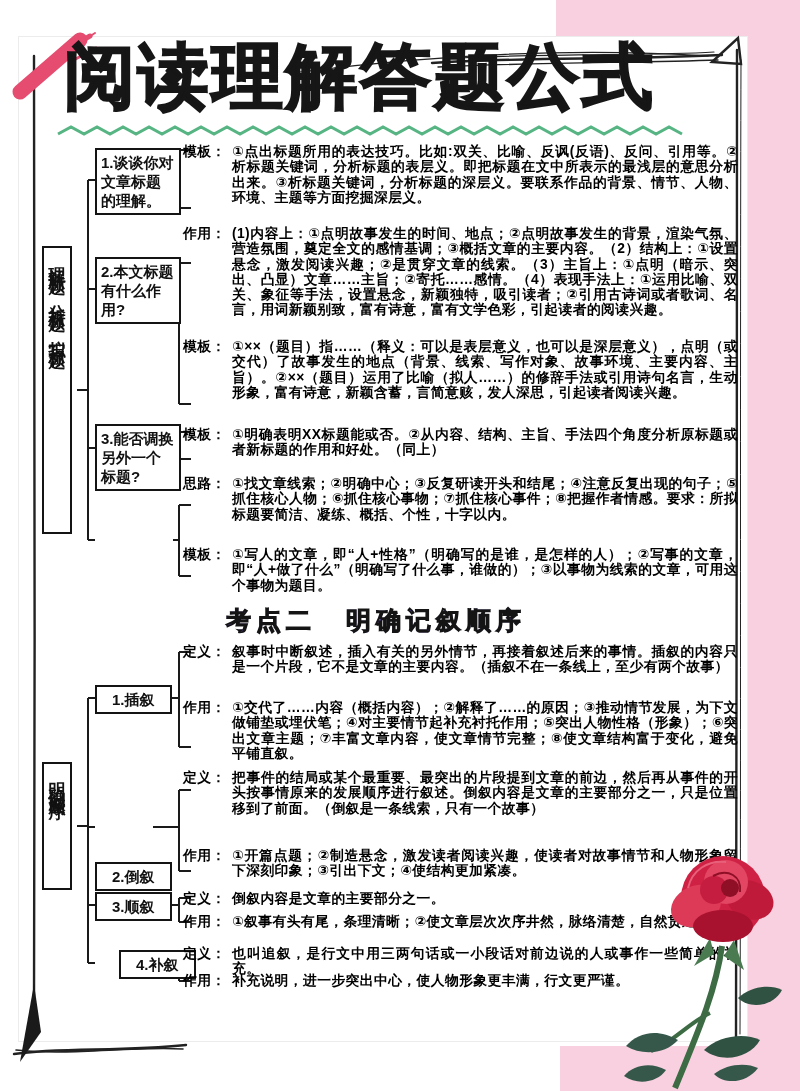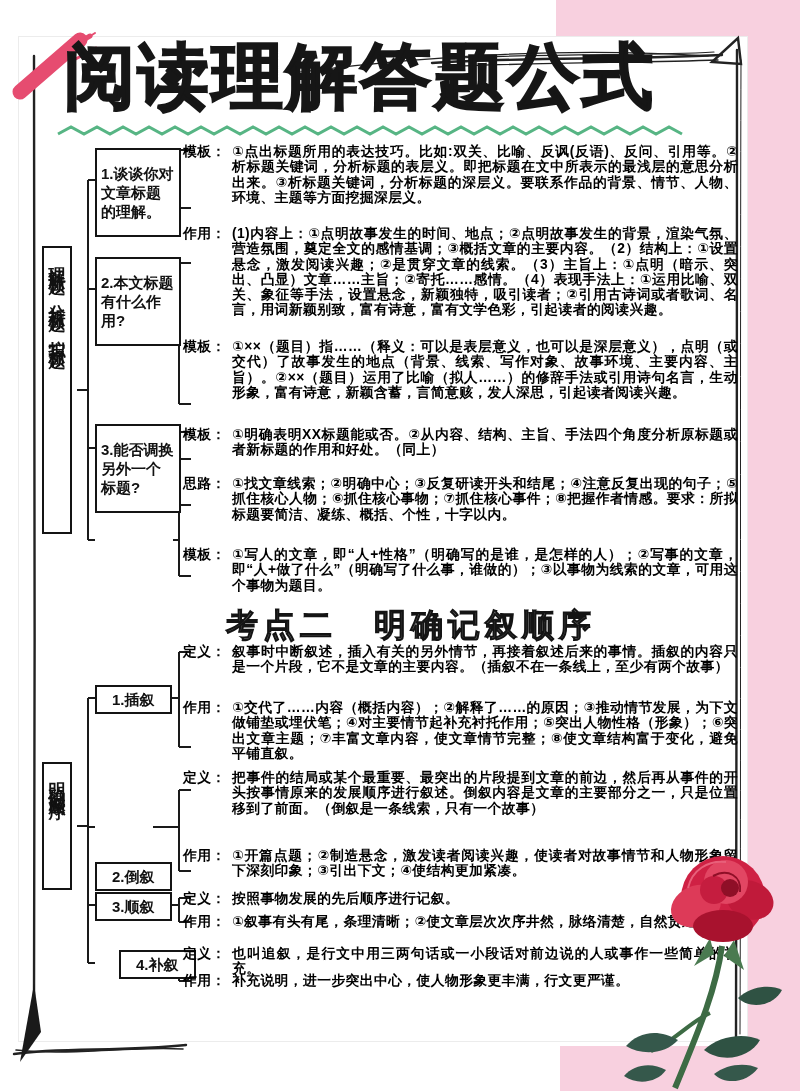--- a/index.html
+++ b/index.html
@@ -12,25 +12,25 @@
   .pink-strip{left:746px;top:0;width:54px;height:1091px;}
   .pink-bottom{left:560px;top:1046px;width:240px;height:45px;}
   
   .sheet{position:absolute;left:18px;top:36px;width:728px;height:1004px;background:#ffffff;
          border:1px solid #ececec;}
   
   svg.decor{position:absolute;left:0;top:0;width:800px;height:1091px;pointer-events:none;}
   
   .title{position:absolute;left:64px;top:30px;width:660px;font-size:71px;font-weight:900;
          color:#161616;letter-spacing:3px;-webkit-text-stroke:2px #161616;white-space:nowrap;}
-  .h2{position:absolute;left:226px;top:604px;font-size:32px;font-weight:900;color:#737373;
+  .h2{position:absolute;left:226px;top:604px;font-size:25px;font-weight:900;color:#8b5cf6;
       letter-spacing:5px;-webkit-text-stroke:1px #141414;white-space:nowrap;}
   
   .node{position:absolute;left:95px;width:74px;border:2.5px solid #141414;background:#fff;
-        font-size:15px;line-height:19px;font-weight:800;padding:14px 4px;color:#111;box-sizing:content-box;}
+        font-size:15px;line-height:19px;font-weight:800;padding:3px 4px;color:#111;box-sizing:content-box;}
   .node.small{width:auto;padding:3px 15px;white-space:nowrap;font-size:15px;}
   .side{position:absolute;left:42px;width:30px;border:2.5px solid #141414;background:#fff;
         writing-mode:vertical-rl;font-size:17px;font-weight:800;letter-spacing:4px;color:#111;
         padding:5px 2px;text-align:center;box-sizing:border-box;display:flex;align-items:center;}
   
   .entry{position:absolute;left:183px;width:555px;display:flex;font-size:13.8px;line-height:15.3px;
          font-weight:700;letter-spacing:.4px;color:#000000;text-align:justify;}
   .entry .tag{flex:0 0 49px;}
   .entry .txt{flex:1;}
   
@@ -175,21 +175,21 @@
   <div class="entry" style="top:770px;">
     <span class="tag">定义：</span>
     <span class="txt">把事件的结局或某个最重要、最突出的片段提到文章的前边，然后再从事件的开头按事情原来的发展顺序进行叙述。倒叙内容是文章的主要部分之一，只是位置移到了前面。（倒叙是一条线索，只有一个故事）</span>
   </div>
   <div class="entry" style="top:848px;">
     <span class="tag">作用：</span>
     <span class="txt">①开篇点题；②制造悬念，激发读者阅读兴趣，使读者对故事情节和人物形象留下深刻印象；③引出下文；④使结构更加紧凑。</span>
   </div>
   <div class="entry" style="top:891px;">
     <span class="tag">定义：</span>
-    <span class="txt">按照事物发展的先后顺序进行记叙。</span>
+    <span class="txt">倒叙内容是文章的主要部分之一。</span>
   </div>
   <div class="entry" style="top:914px;">
     <span class="tag">作用：</span>
     <span class="txt">①叙事有头有尾，条理清晰；②使文章层次次序井然，脉络清楚，自然贯通。</span>
   </div>
   <div class="entry" style="top:946px;">
     <span class="tag">定义：</span>
     <span class="txt">也叫追叙，是行文中用三两句话或一小段话对前边说的人或事作一些简单的补充。</span>
   </div>
   <div class="entry" style="top:973px;">

